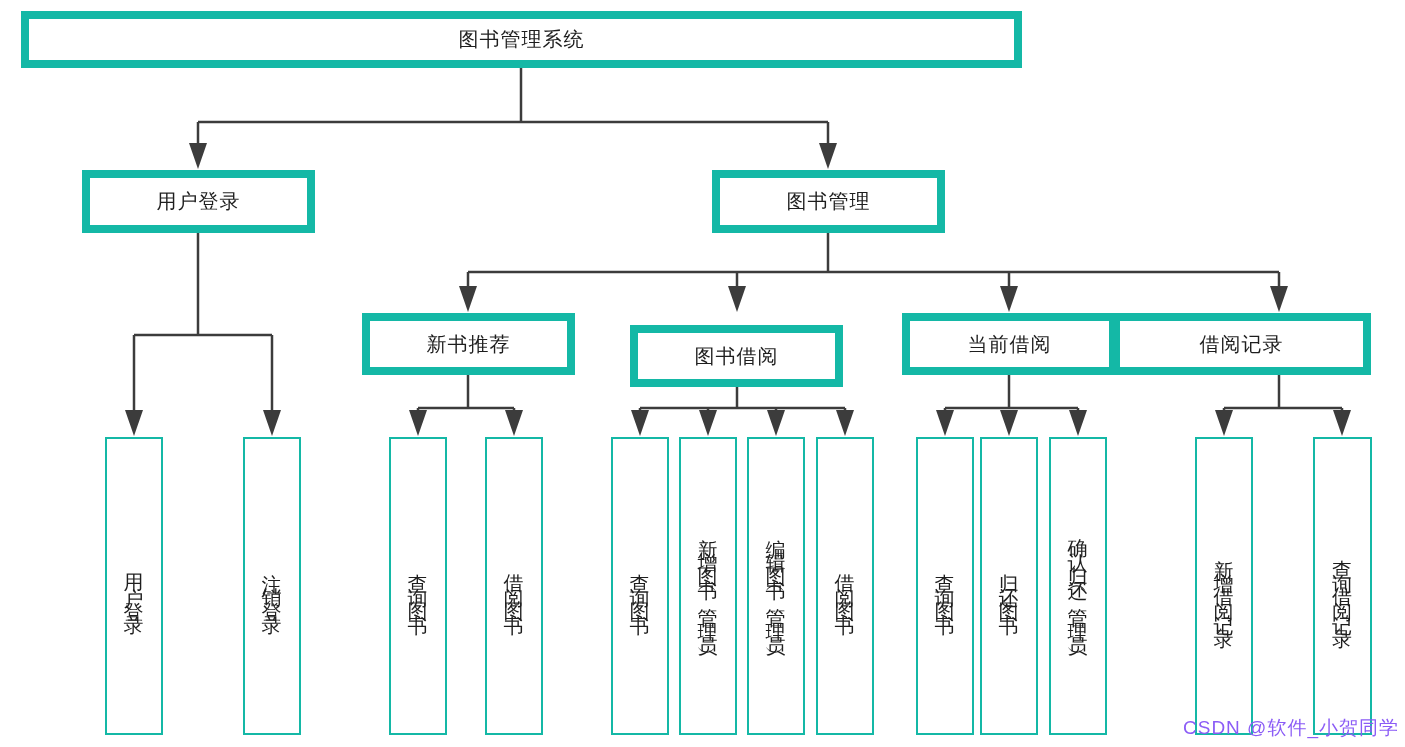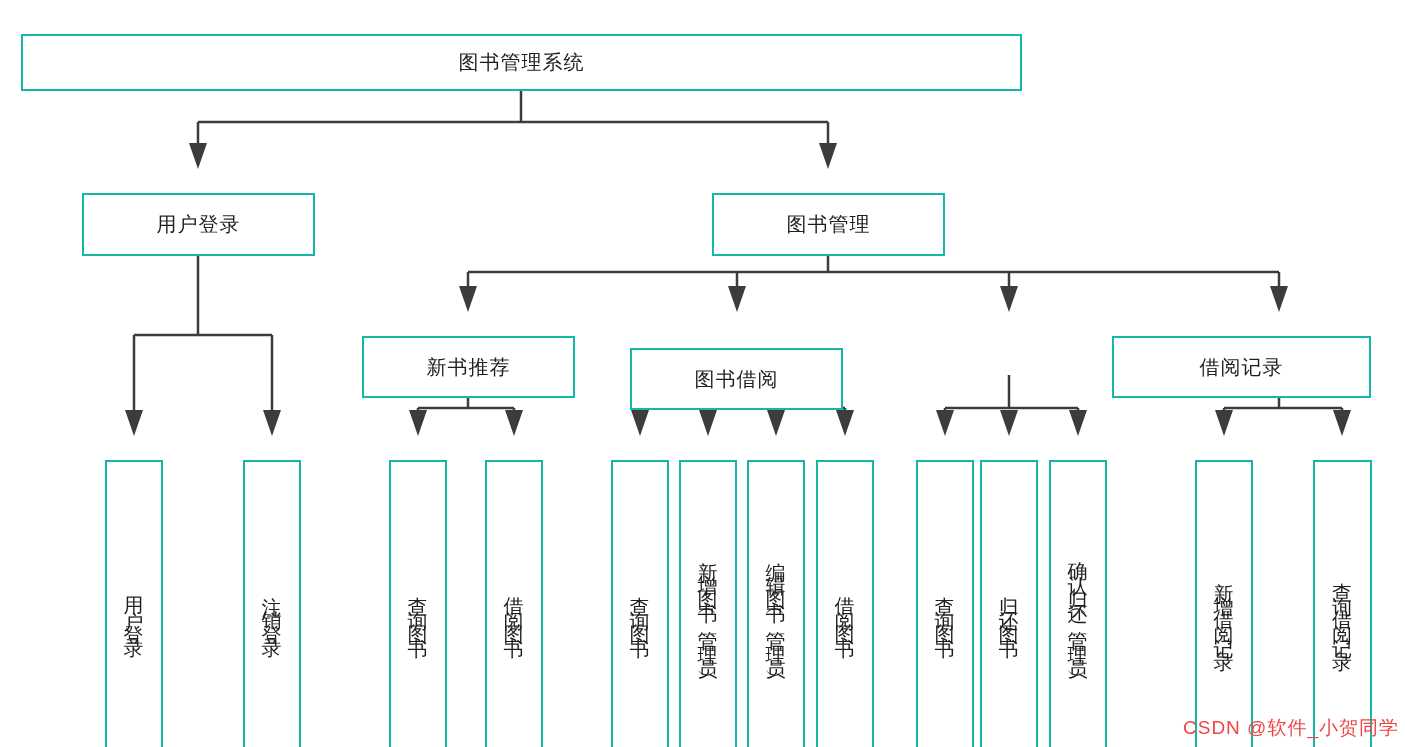--- a/index.html
+++ b/index.html
@@ -8,42 +8,41 @@
     width:1405px;height:747px;
     background:#ffffff;
     font-family:"Liberation Sans","DejaVu Sans",sans-serif;
     overflow:hidden;
   }
   .connectors{position:absolute;left:0;top:0;width:1405px;height:747px;}
   .box{
     position:absolute;
     box-sizing:border-box;
     background:#ffffff;
-    border:2px solid #14b8a6;
+    border:8px solid #14b8a6;
     display:flex;align-items:center;justify-content:center;
     color:#1e1e1e;
     font-size:20px;
     letter-spacing:1px;
     z-index:2;
-    margin-top:23px;
   }
   .leaf{
     border-width:2.5px;
     writing-mode:vertical-rl;
     text-orientation:mixed;
     letter-spacing:14px;
     font-size:20px;
     line-height:1;
     text-align:center;
   }
   .watermark{
     position:absolute;
     left:1183px;top:715px;
     font-size:19px;
-    color:#ef4444;
+    color:#8b5cf6;
     letter-spacing:1px;
     z-index:3;
     white-space:nowrap;
   }
 </style>
 </head>
 <body>
 
 <div class="stage">
 
@@ -115,20 +114,21 @@
     </g>
   </svg>
 
   <div class="box" style="left:21px;top:11px;width:1001px;height:57px">图书管理系统</div>
 
   <div class="box" style="left:82px;top:170px;width:233px;height:63px">用户登录</div>
   <div class="box" style="left:362px;top:313px;width:213px;height:62px">新书推荐</div>
 
   <div class="box" style="left:712px;top:170px;width:233px;height:63px">图书管理</div>
   <div class="box" style="left:630px;top:325px;width:213px;height:62px">图书借阅</div>
+  <div class="box" style="left:902px;top:313px;width:215px;height:62px">当前借阅</div>
   <div class="box" style="left:1112px;top:313px;width:259px;height:62px">借阅记录</div>
 
   <div class="box leaf" style="left:105px;top:437px;width:58px;height:298px">用户登录</div>
   <div class="box leaf" style="left:243px;top:437px;width:58px;height:298px">注销登录</div>
   <div class="box leaf" style="left:389px;top:437px;width:58px;height:298px">查询图书</div>
   <div class="box leaf" style="left:485px;top:437px;width:58px;height:298px">借阅图书</div>
   <div class="box leaf" style="left:611px;top:437px;width:58px;height:298px">查询图书</div>
   <div class="box leaf" style="left:679px;top:437px;width:58px;height:298px">新增图书（管理员）</div>
   <div class="box leaf" style="left:747px;top:437px;width:58px;height:298px">编辑图书（管理员）</div>
   <div class="box leaf" style="left:816px;top:437px;width:58px;height:298px">借阅图书</div>

